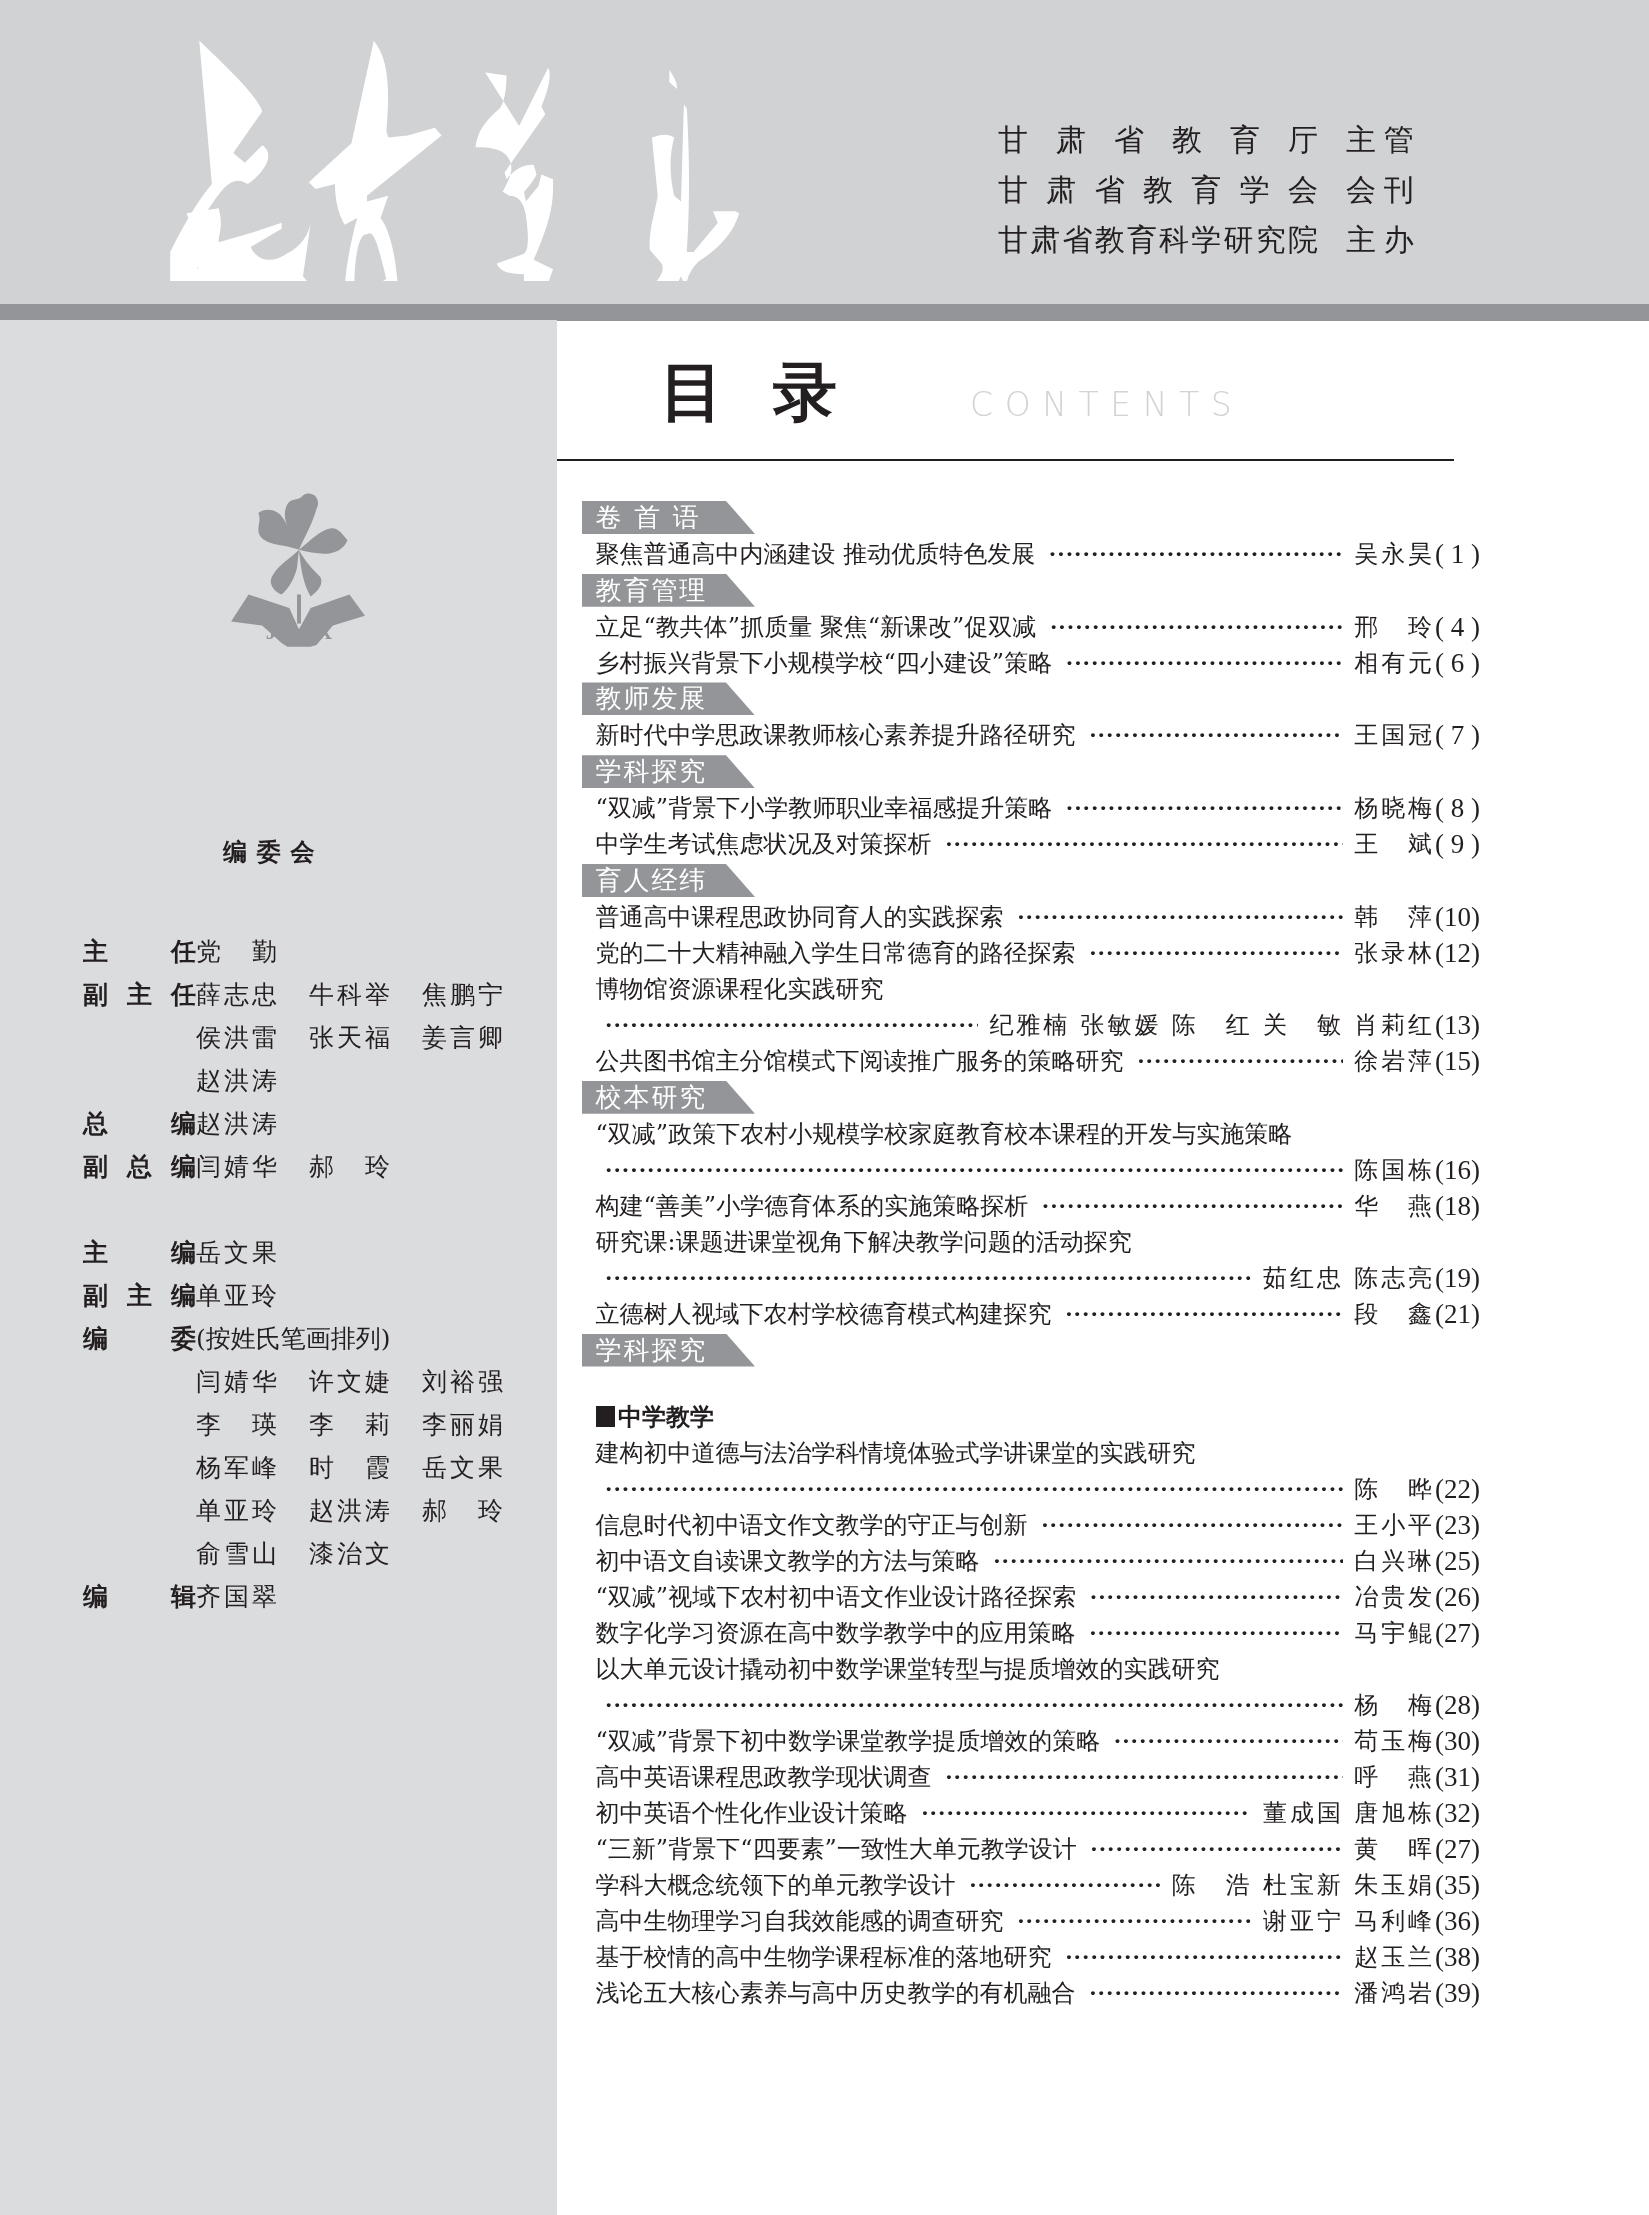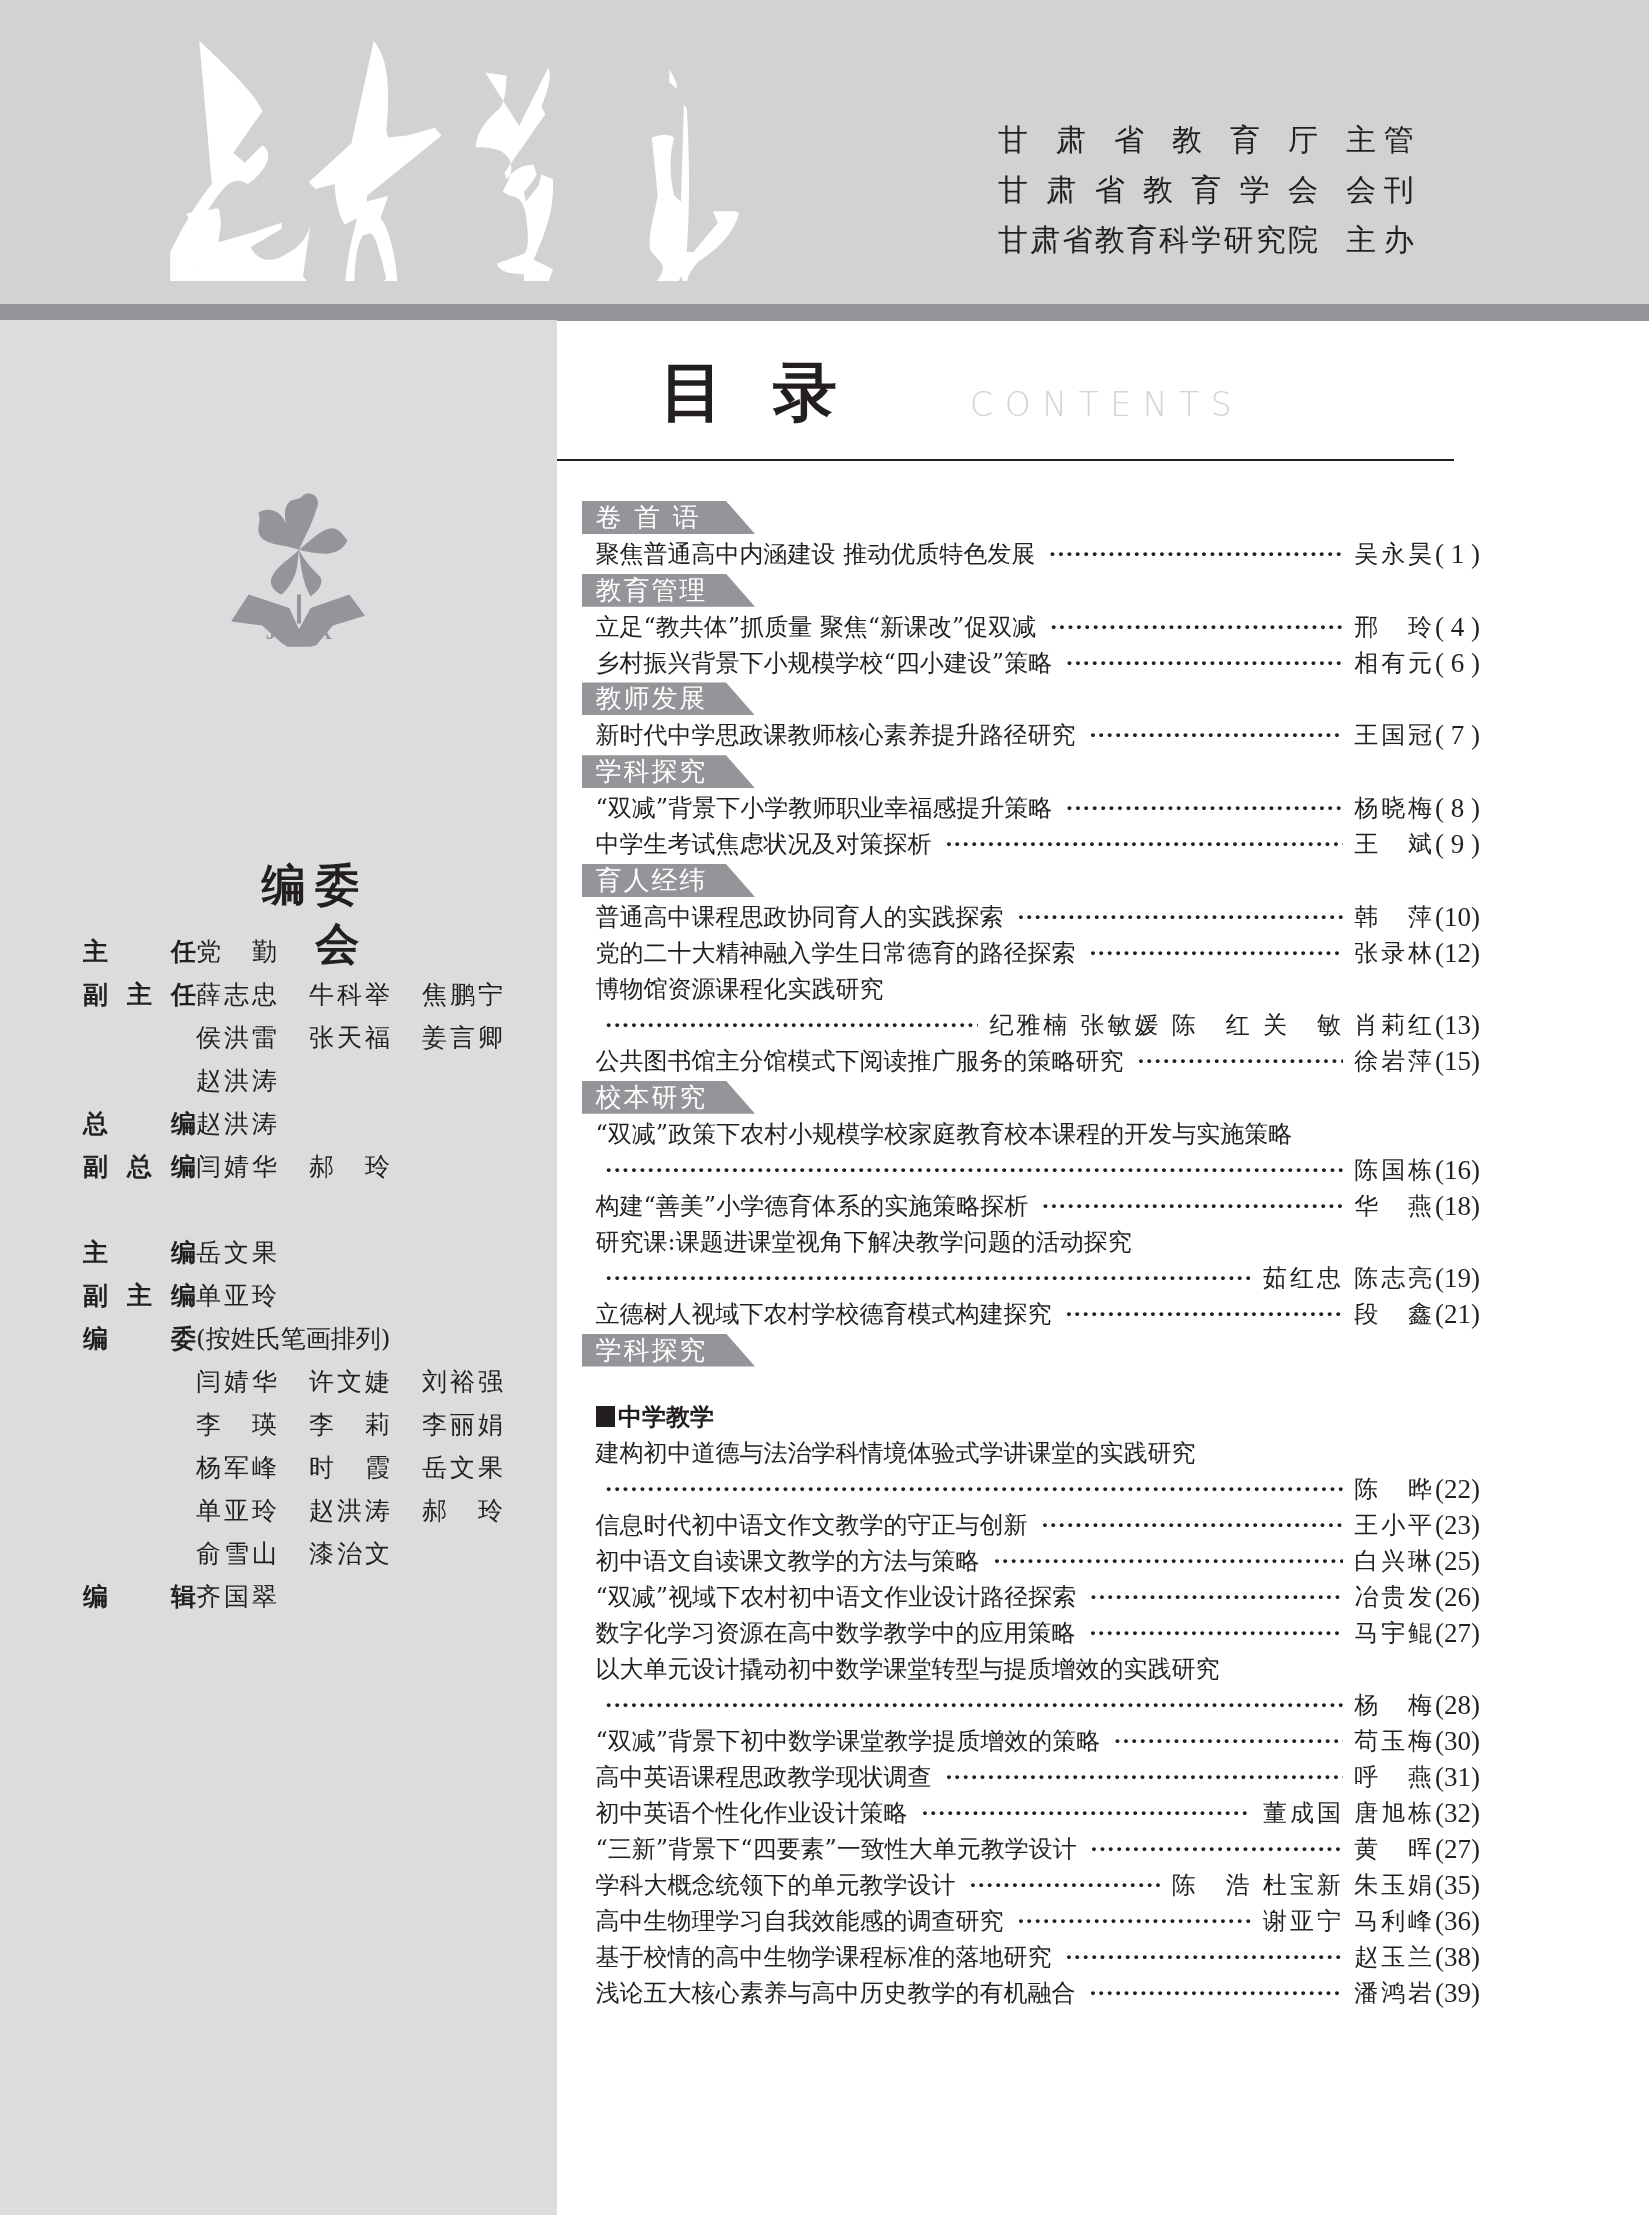--- a/index.html
+++ b/index.html
@@ -37,22 +37,22 @@
   }
   .logo {
     position: absolute; left: 202px; top: 480px; width: 194px; height: 194px;
   }
   .logo-text {
     position: absolute; left: 257px; top: 620px; width: 87px; text-align: center;
     font-family: "Liberation Serif", serif; font-size: 21.3px; letter-spacing: 2.9px;
     color: #939598; font-weight: bold;
   }
   .board-title {
-    position: absolute; left: 223px; top: 856px; width: 146px; text-align: right;
-    font-size: 44px; font-weight: bold; letter-spacing: 9.7px; color: #231f20;
+    position: absolute; left: 223px; top: 836px; width: 146px; text-align: left;
+    font-size: 24px; font-weight: bold; letter-spacing: 9.7px; color: #231f20;
   }
   .board {
     position: absolute; left: 83px; top: 930px;
     font-family: "DejaVu Sans", sans-serif; font-size: 25px; color: #231f20;
   }
   .board-row { display: flex; height: 43px; align-items: center; }
   .board-gap { height: 43px; }
   .role-label {
     width: 113px; font-weight: bold; display: flex; justify-content: space-between;
     padding-right: 0;

